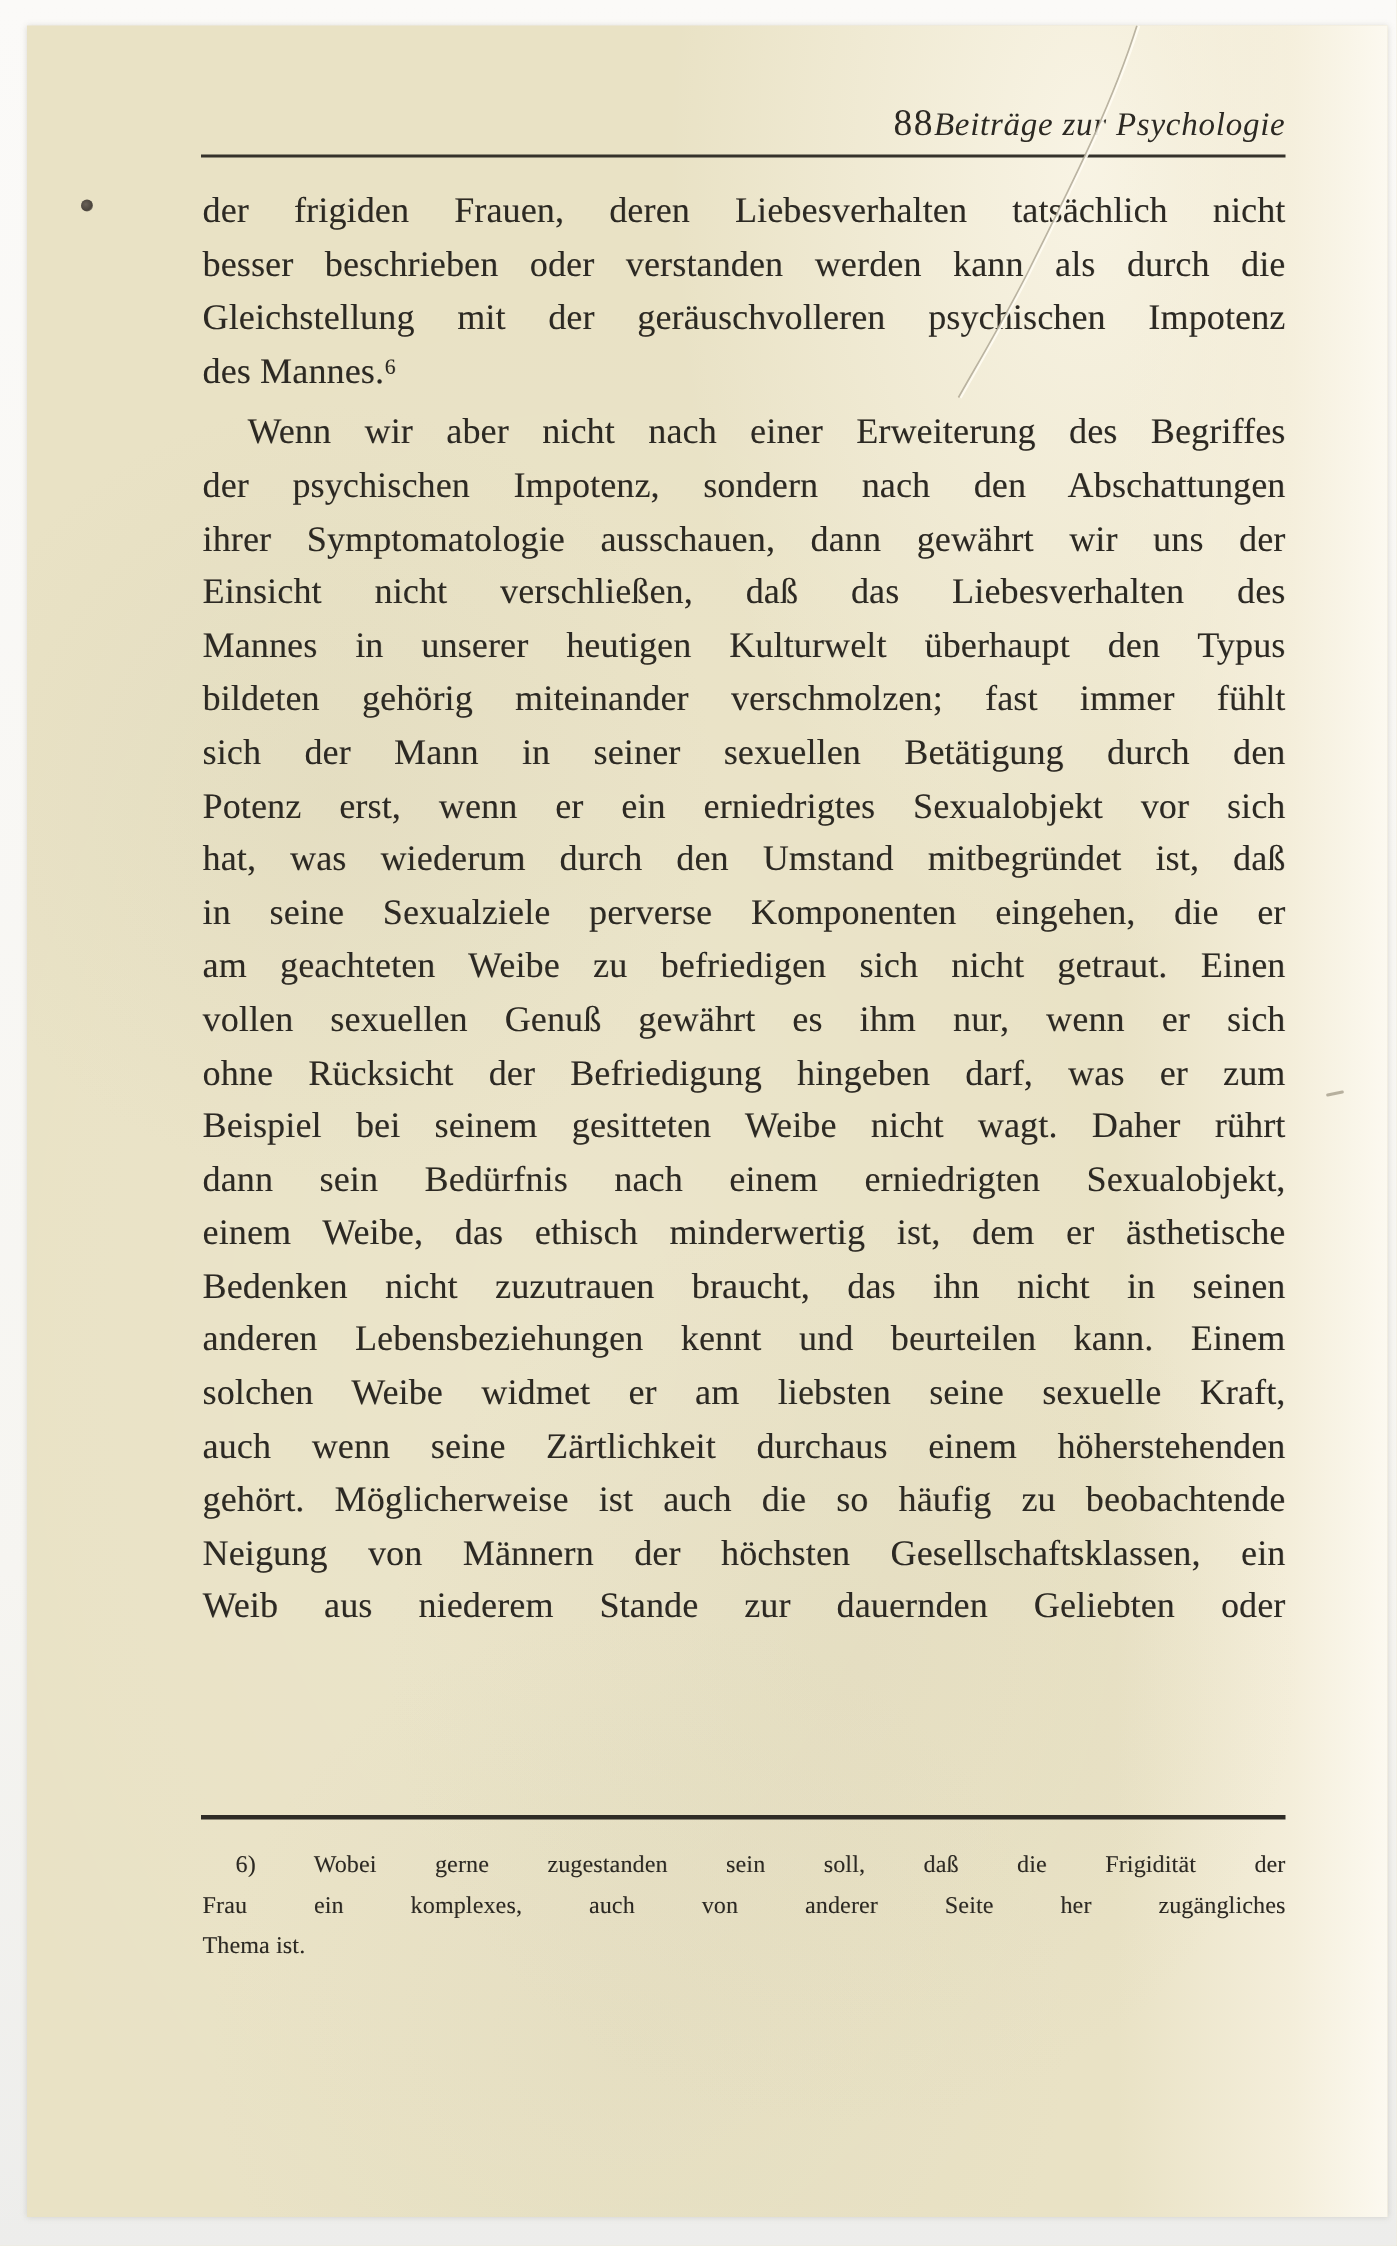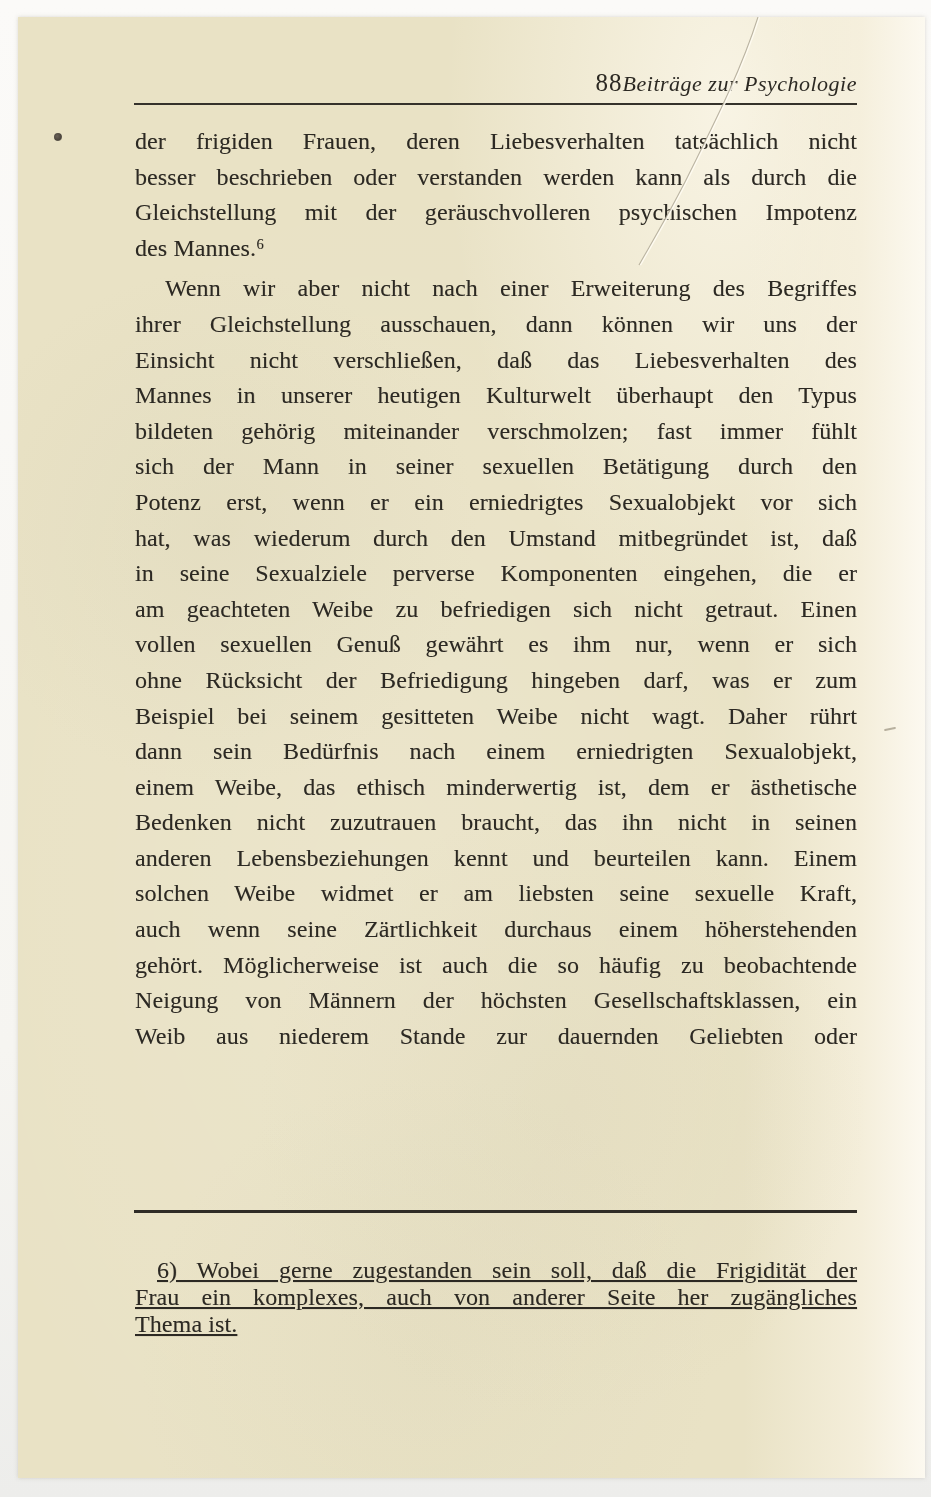--- a/index.html
+++ b/index.html
@@ -98,27 +98,26 @@
     position: absolute;
     left: 116px;
     top: 1193px;
     width: 723px;
     height: 3px;
     background: #2f2c26;
   }
   .footnote {
     position: absolute;
     left: 117px;
-    top: 1240px;
+    top: 1213px;
     width: 722px;
-    font-size: 24px;
+    font-size: 16px;
     line-height: 27px;
     color: #2c2923;
     text-shadow: 0.3px 0.3px 0 rgba(44,40,32,0.25);
-    text-decoration: underline;
   }
   .footnote .line.indent {
     text-indent: 22px;
   }
   .crease-svg {
     position: absolute;
     left: 0;
     top: 0;
     pointer-events: none;
   }
@@ -157,21 +156,22 @@
 
     <div class="body-text">
         <div class="paragraph">
           <div class="line">der frigiden Frauen, deren Liebesverhalten tatsächlich nicht</div>
           <div class="line">besser beschrieben oder verstanden werden kann als durch die</div>
           <div class="line">Gleichstellung mit der geräuschvolleren psychischen Impotenz</div>
           <div class="line flush">des Mannes.⁶</div>
         </div>
         <div class="paragraph">
           <div class="line indent">Wenn wir aber nicht nach einer Erweiterung des Begriffes</div>
-          <div class="line">ihrer Gleichstellung ausschauen, dann können wir uns der</div>
+          <div class="line">der psychischen Impotenz, sondern nach den Abschattungen</div>
+          <div class="line">ihrer Symptomatologie ausschauen, dann gewährt wir uns der</div>
           <div class="line">Einsicht nicht verschließen, daß das Liebesverhalten des</div>
           <div class="line">Mannes in unserer heutigen Kulturwelt überhaupt den Typus</div>
           <div class="line">bildeten gehörig miteinander verschmolzen; fast immer fühlt</div>
           <div class="line">sich der Mann in seiner sexuellen Betätigung durch den</div>
           <div class="line">Potenz erst, wenn er ein erniedrigtes Sexualobjekt vor sich</div>
           <div class="line">hat, was wiederum durch den Umstand mitbegründet ist, daß</div>
           <div class="line">in seine Sexualziele perverse Komponenten eingehen, die er</div>
           <div class="line">am geachteten Weibe zu befriedigen sich nicht getraut. Einen</div>
           <div class="line">vollen sexuellen Genuß gewährt es ihm nur, wenn er sich</div>
           <div class="line">ohne Rücksicht der Befriedigung hingeben darf, was er zum</div>

